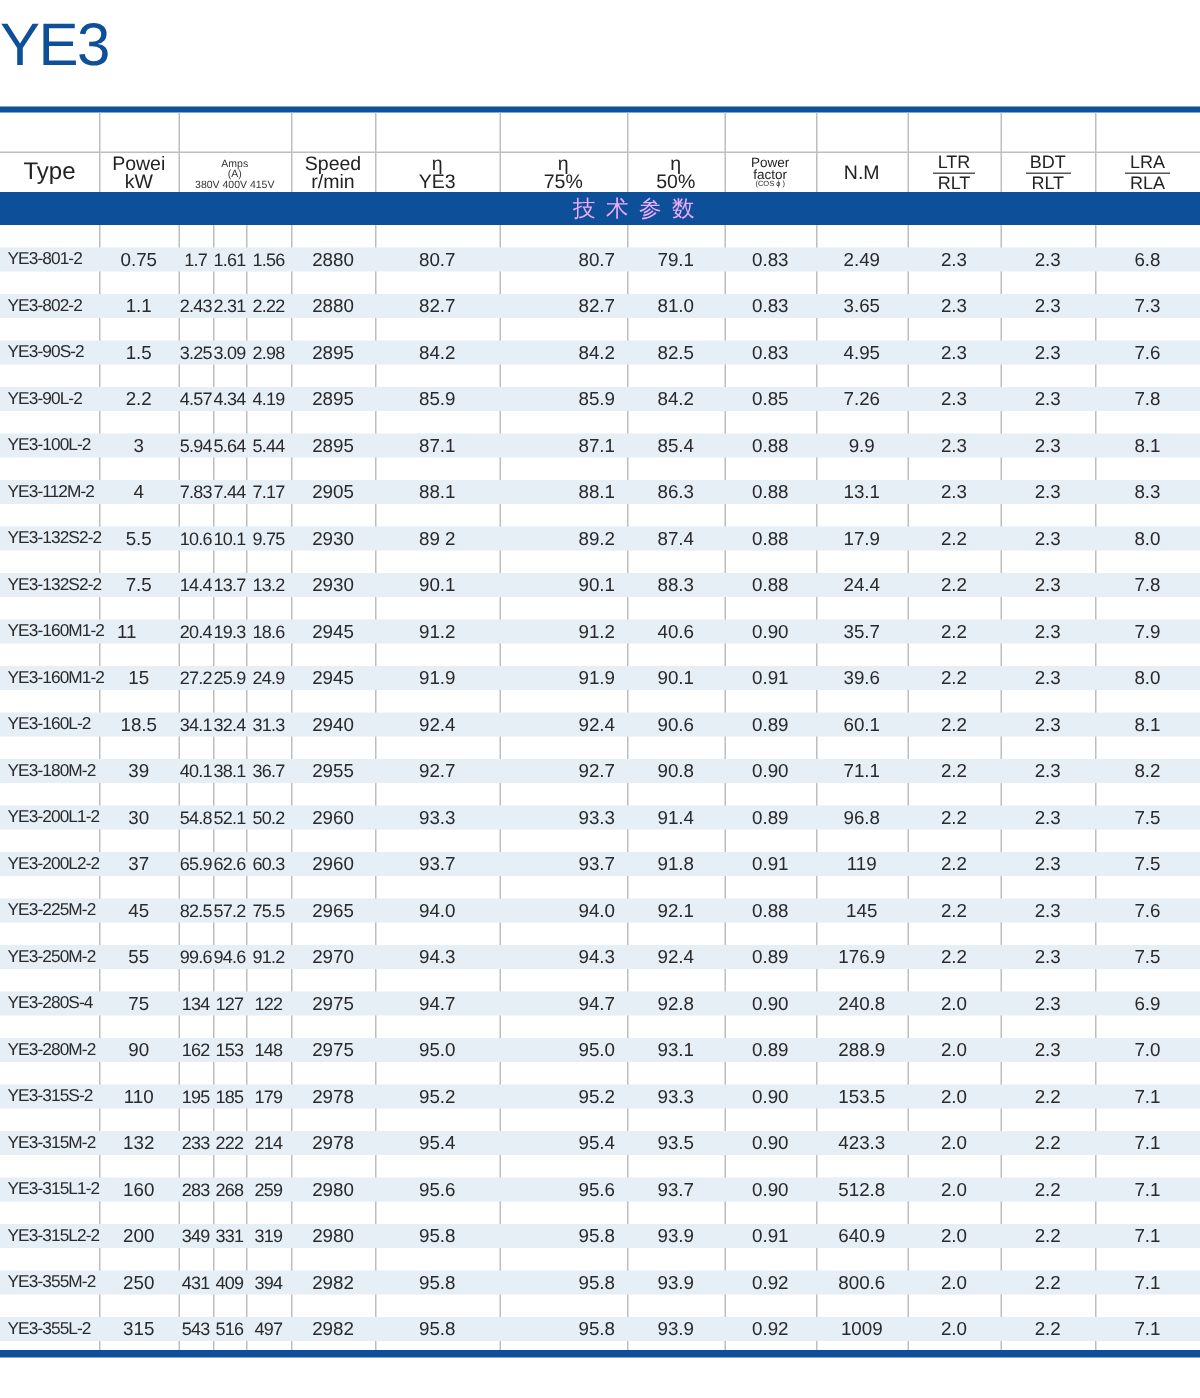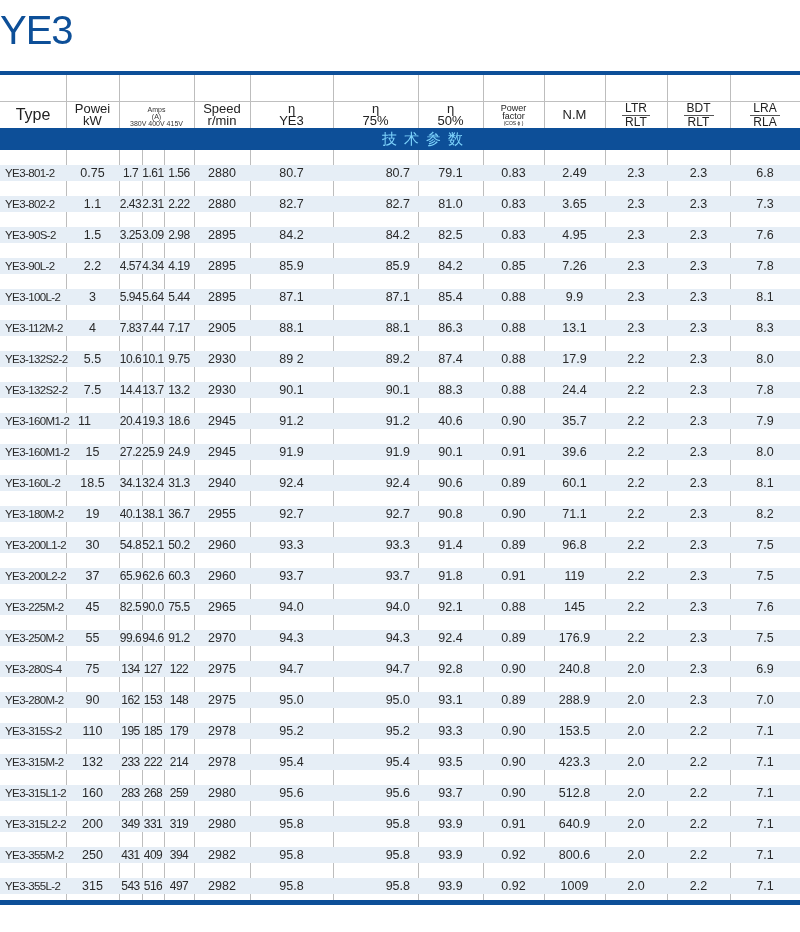--- a/index.html
+++ b/index.html
@@ -4,21 +4,21 @@
   <style>
     html, body { margin: 0; padding: 0; background: #ffffff; }
     body { width: 800px; height: 932px; position: relative; overflow: hidden;
            font-family: "Liberation Sans", "DejaVu Sans", sans-serif; color: #222; }
     .title { position: absolute; left: 0; top: 6px; font-size: 40px; color: #0d4f98;
              letter-spacing: -1px; line-height: 48px; }
     .rule-top { position: absolute; left: 0; top: 71px; width: 800px; height: 4px; background: #0d4f98; }
     .rule-bottom { position: absolute; left: 0; top: 900px; width: 800px; height: 5px; background: #0d4f98; }
     .hdr-line { position: absolute; left: 0; top: 101px; width: 800px; height: 1px; background: #bfbfbf; }
     .band { position: absolute; left: 0; top: 128px; width: 800px; height: 22px; background: #0d4f98;
-            color: #7dd3fc; text-align: center; font-size: 15px; line-height: 22px; letter-spacing: 7px;
+            color: #f0abfc; text-align: center; font-size: 15px; line-height: 22px; letter-spacing: 7px;
             font-family: "DejaVu Sans", sans-serif; }
     .band span { padding-left: 52px; }
     .vline { position: absolute; top: 75px; width: 1px; background: #bdbdbd; }
     .vline.full { height: 825px; }
     .vline.sub { top: 150px; height: 750px; }
     .head-row { position: absolute; left: 0; top: 101px; width: 800px; height: 27px; }
     .hcell { position: absolute; top: 0; height: 27px; text-align: center; display: flex;
              flex-direction: column; justify-content: center; align-items: center; line-height: 1; }
     .h-type { font-size: 16px; }
     .h-two { font-size: 13px; line-height: 12px; }
@@ -305,21 +305,21 @@
     <div class="cell" style="left:483px;width:61px">0.89</div>
     <div class="cell" style="left:544px;width:61px">60.1</div>
     <div class="cell" style="left:605px;width:62px">2.2</div>
     <div class="cell" style="left:667px;width:63px">2.3</div>
     <div class="cell" style="left:730px;width:70px">8.1</div>
   </div>
 
   <div class="row">
     <div class="stripe"></div>
     <div class="cell type" style="left:0;width:61px">YE3-180M-2</div>
-    <div class="cell" style="left:66px;width:53px">19</div>
+    <div class="cell" style="left:66px;width:53px">39</div>
     <div class="cell amp" style="left:119px;width:23px">40.1</div>
     <div class="cell amp" style="left:142px;width:22px">38.1</div>
     <div class="cell amp" style="left:164px;width:30px">36.7</div>
     <div class="cell" style="left:194px;width:56px">2955</div>
     <div class="cell" style="left:250px;width:83px">92.7</div>
     <div class="cell" style="left:333px;width:85px;text-align:right;padding-right:8px;box-sizing:border-box">92.7</div>
     <div class="cell" style="left:418px;width:65px">90.8</div>
     <div class="cell" style="left:483px;width:61px">0.90</div>
     <div class="cell" style="left:544px;width:61px">71.1</div>
     <div class="cell" style="left:605px;width:62px">2.2</div>
@@ -361,21 +361,21 @@
     <div class="cell" style="left:605px;width:62px">2.2</div>
     <div class="cell" style="left:667px;width:63px">2.3</div>
     <div class="cell" style="left:730px;width:70px">7.5</div>
   </div>
 
   <div class="row">
     <div class="stripe"></div>
     <div class="cell type" style="left:0;width:61px">YE3-225M-2</div>
     <div class="cell" style="left:66px;width:53px">45</div>
     <div class="cell amp" style="left:119px;width:23px">82.5</div>
-    <div class="cell amp" style="left:142px;width:22px">90.0</div>
+    <div class="cell amp" style="left:142px;width:22px">57.2</div>
     <div class="cell amp" style="left:164px;width:30px">75.5</div>
     <div class="cell" style="left:194px;width:56px">2965</div>
     <div class="cell" style="left:250px;width:83px">94.0</div>
     <div class="cell" style="left:333px;width:85px;text-align:right;padding-right:8px;box-sizing:border-box">94.0</div>
     <div class="cell" style="left:418px;width:65px">92.1</div>
     <div class="cell" style="left:483px;width:61px">0.88</div>
     <div class="cell" style="left:544px;width:61px">145</div>
     <div class="cell" style="left:605px;width:62px">2.2</div>
     <div class="cell" style="left:667px;width:63px">2.3</div>
     <div class="cell" style="left:730px;width:70px">7.6</div>

